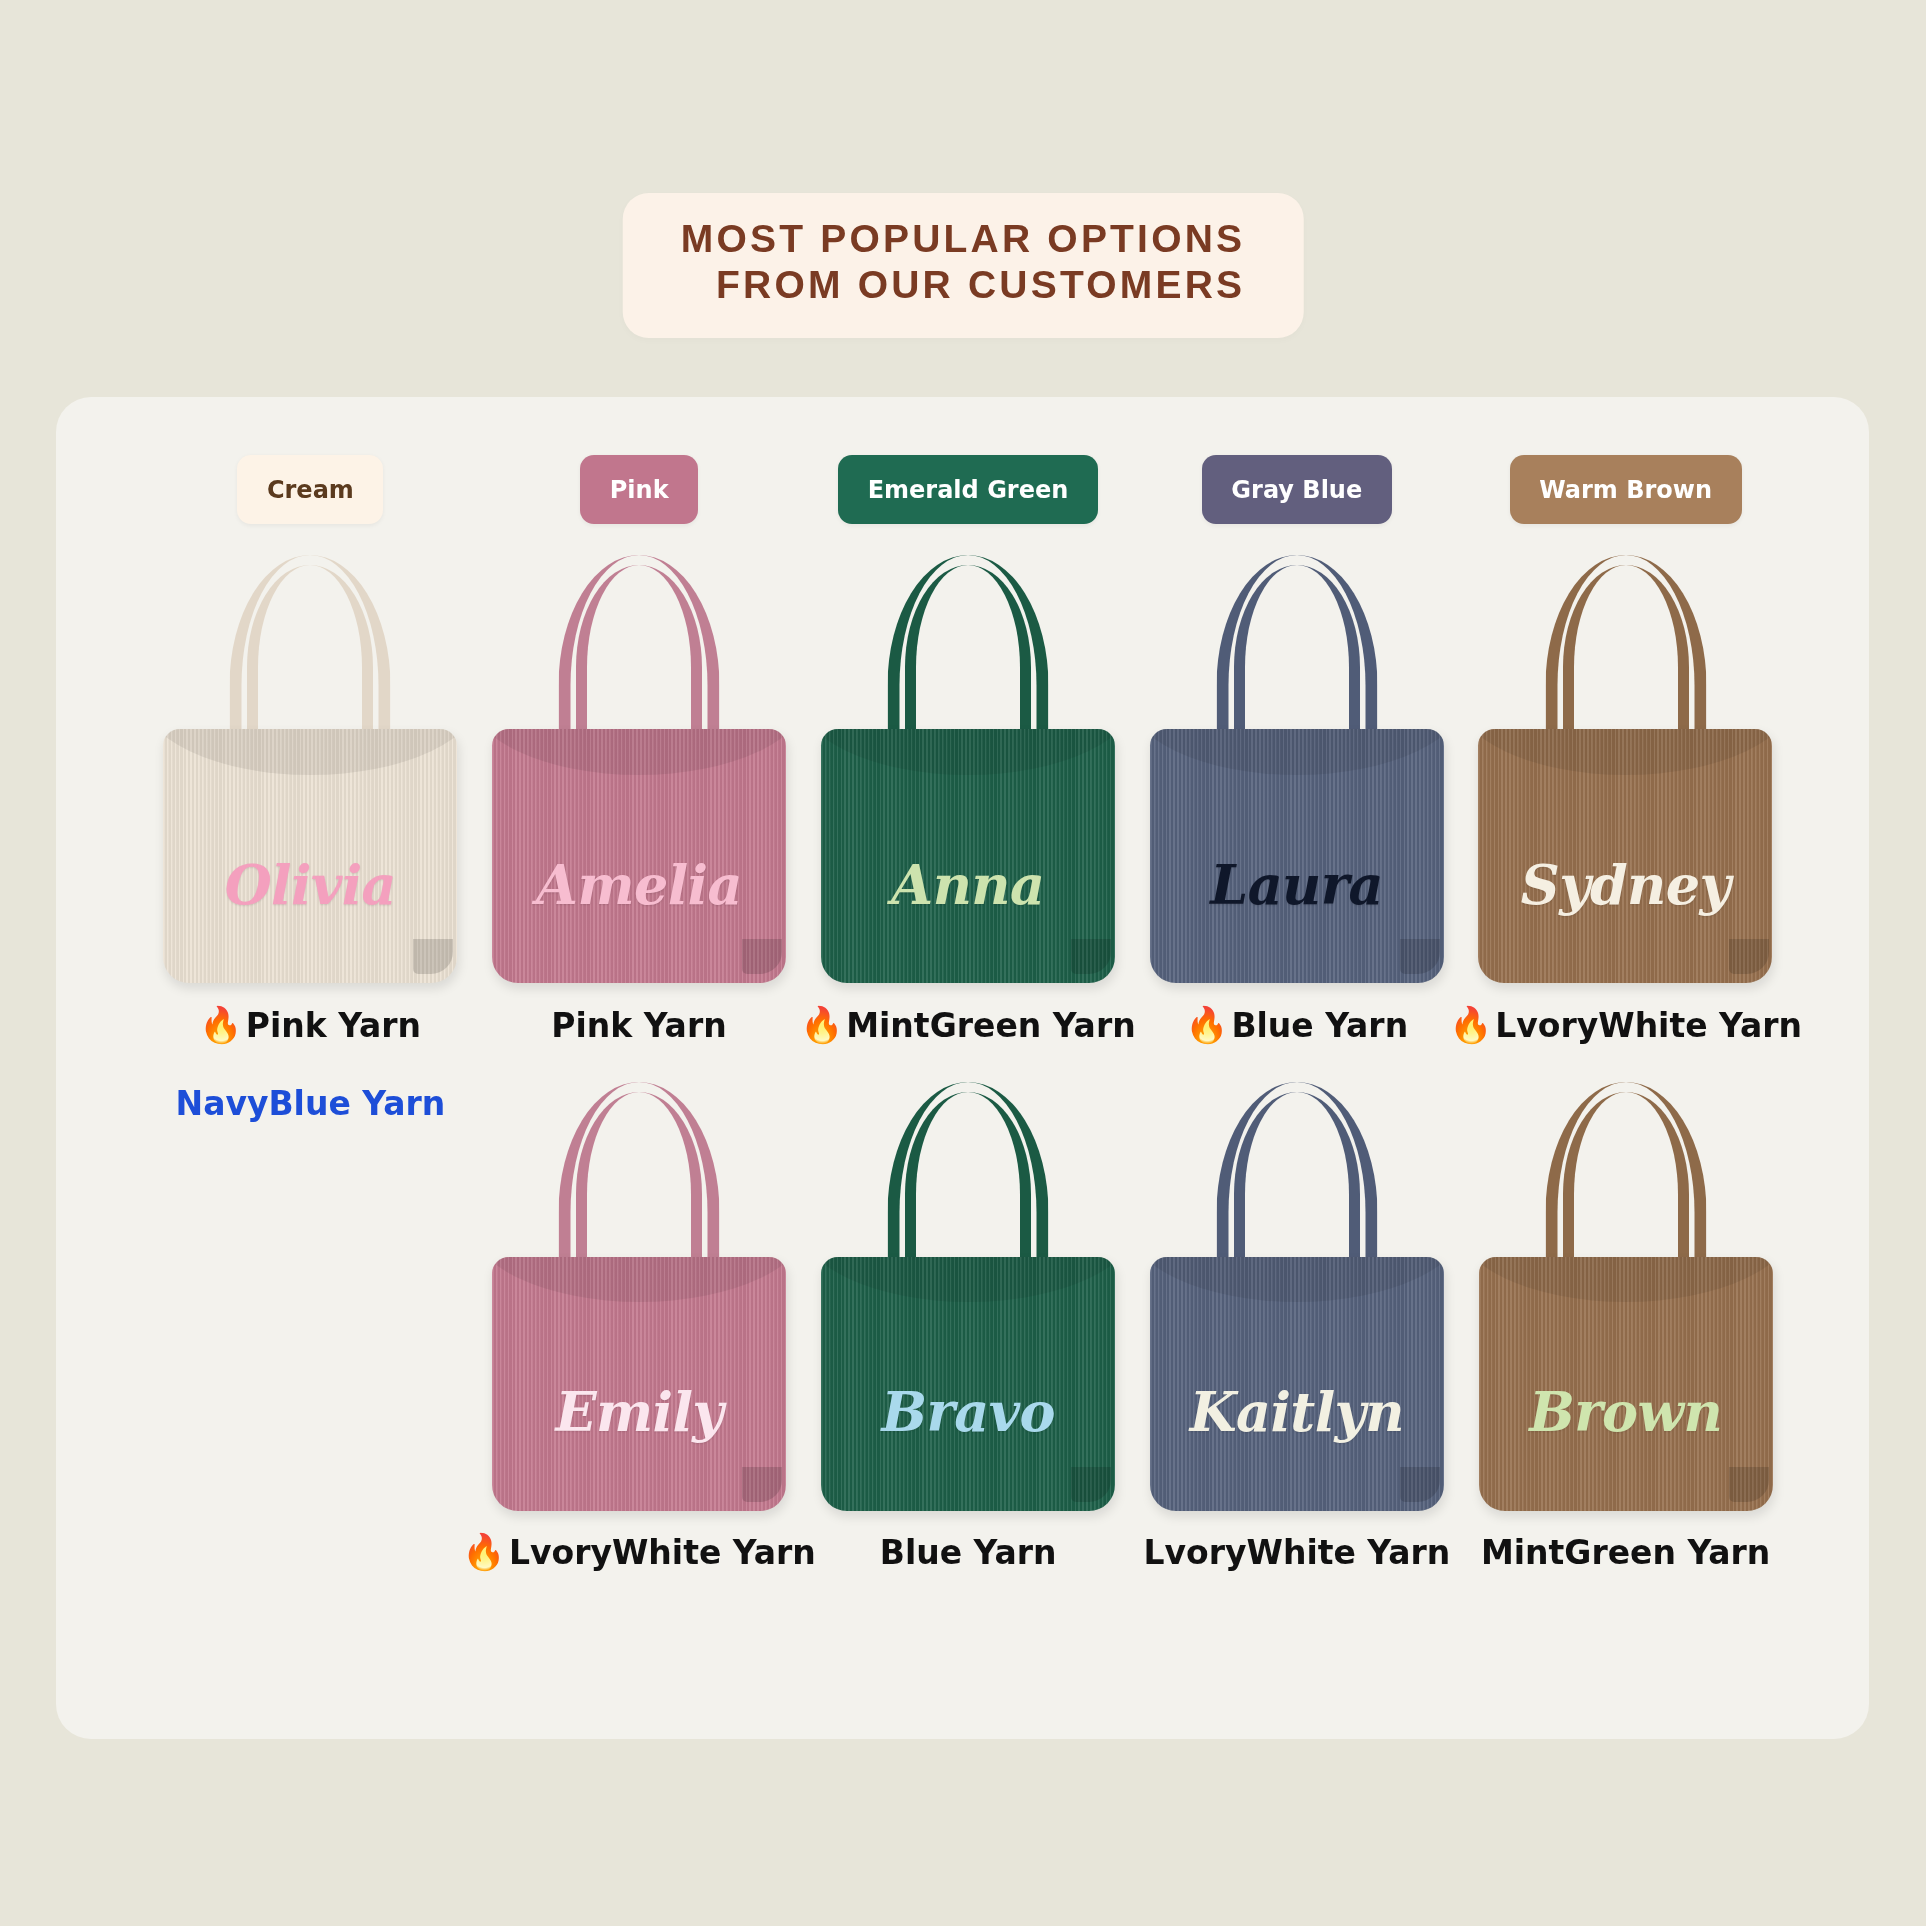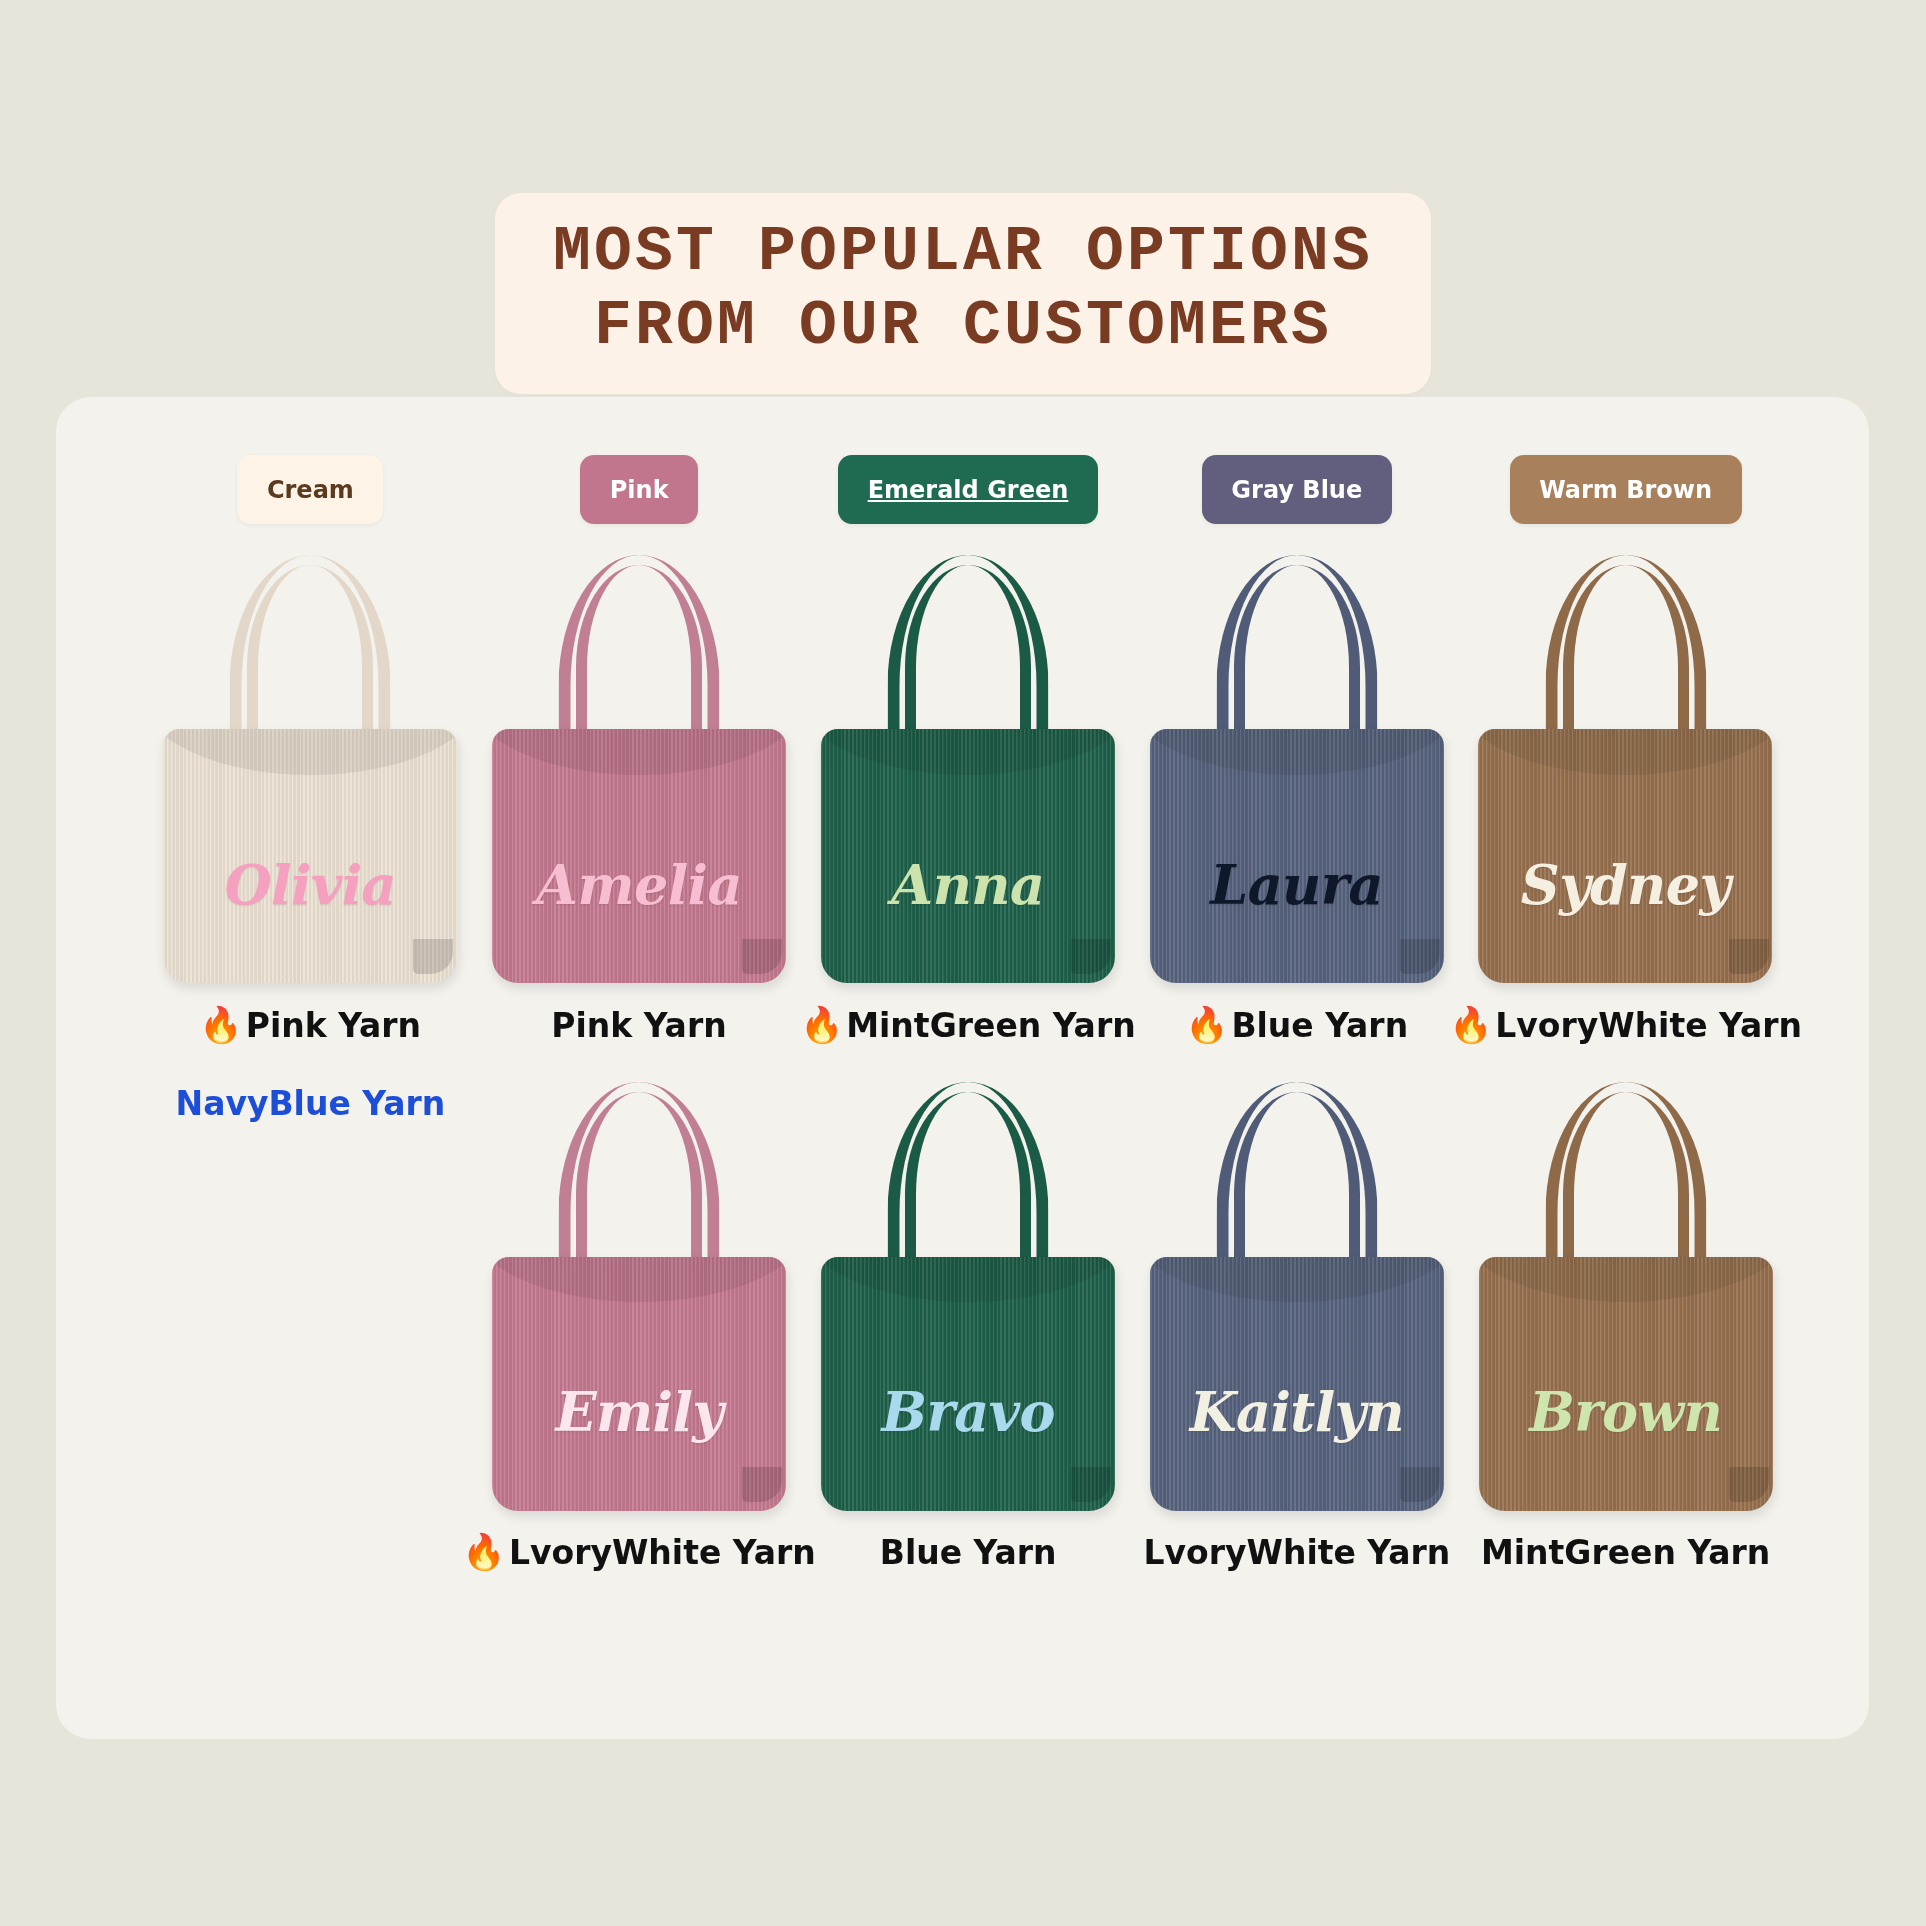--- a/index.html
+++ b/index.html
@@ -25,27 +25,28 @@
     left: 50%;
     transform: translateX(-50%);
     top: 193px;
     background: #fcf2e8;
     border-radius: 26px;
     padding: 23px 58px 29.5px;
     text-align: center;
     box-shadow: 0 2.6px 6.4px rgba(0,0,0,0.02);
   }
   .title-line {
-    font-family: Liberation Mono, monospace;
+    font-family: Liberation Sans, sans-serif;
     font-weight: bold;
     color: #7a3b23;
-    font-size: 63px;
+    font-size: 39px;
     letter-spacing: 3.2px;
     line-height: 1.18;
     white-space: nowrap;
+    text-align: right;
   }
 
   
   .panel {
     position: absolute;
     left: 56px;
     top: 397px;
     width: 1813px;
     height: 1342px;
     background: #f3f2ed;
@@ -217,21 +218,21 @@
   <div class="panel" style="background: rgb(243, 242, 237);">
 
     <div class="pill-row">
       <div class="pill-cell">
         <span class="pill" style="background: rgb(253, 243, 231); color: rgb(91, 58, 30);">Cream</span>
       </div>
       <div class="pill-cell">
         <span class="pill" style="background: rgb(193, 118, 141); color: rgb(255, 255, 255); text-align: center;">Pink</span>
       </div>
       <div class="pill-cell">
-        <span class="pill" style="background: rgb(31, 107, 82); color: rgb(255, 255, 255); text-decoration: underline;">Emerald Green</span>
+        <span class="pill" style="background: rgb(31, 107, 82); color: rgb(255, 255, 255);">Emerald Green</span>
       </div>
       <div class="pill-cell">
         <span class="pill" style="background: rgb(98, 95, 126); color: rgb(255, 255, 255);">Gray Blue</span>
       </div>
       <div class="pill-cell">
         <span class="pill" style="background: rgb(168, 128, 92); color: rgb(255, 255, 255);">Warm Brown</span>
       </div>
     </div>
 
     <div class="bag-grid">

